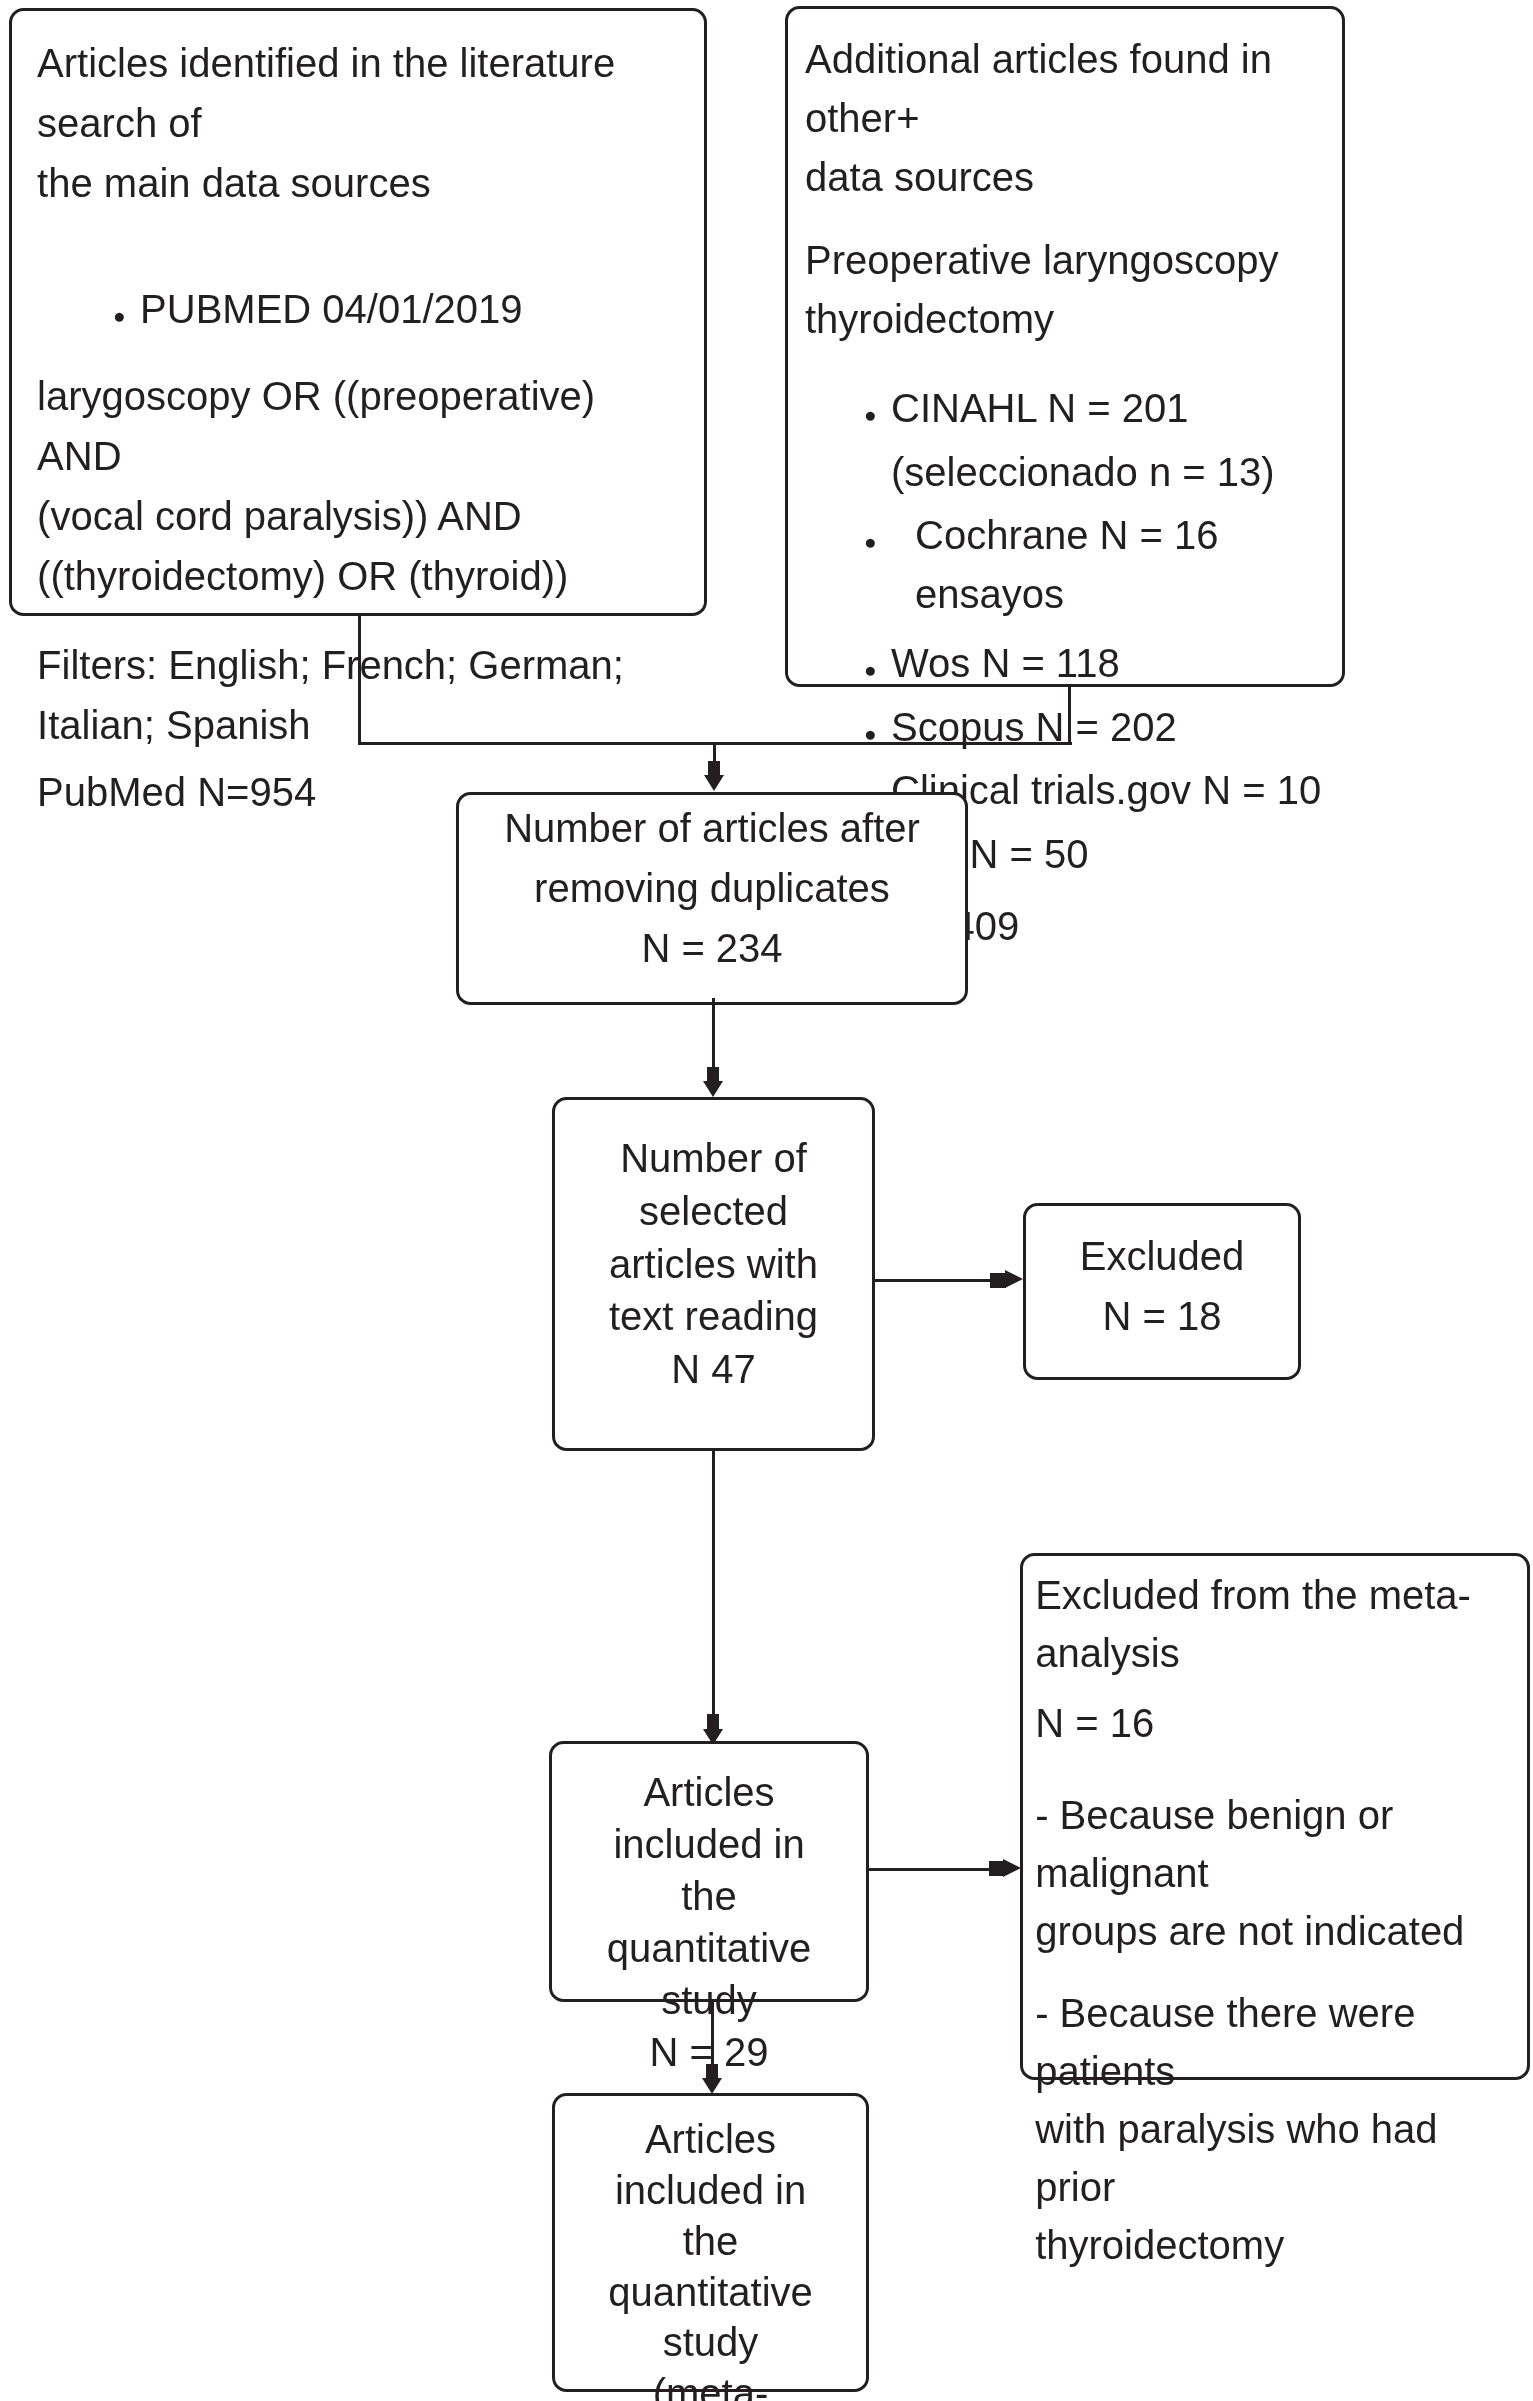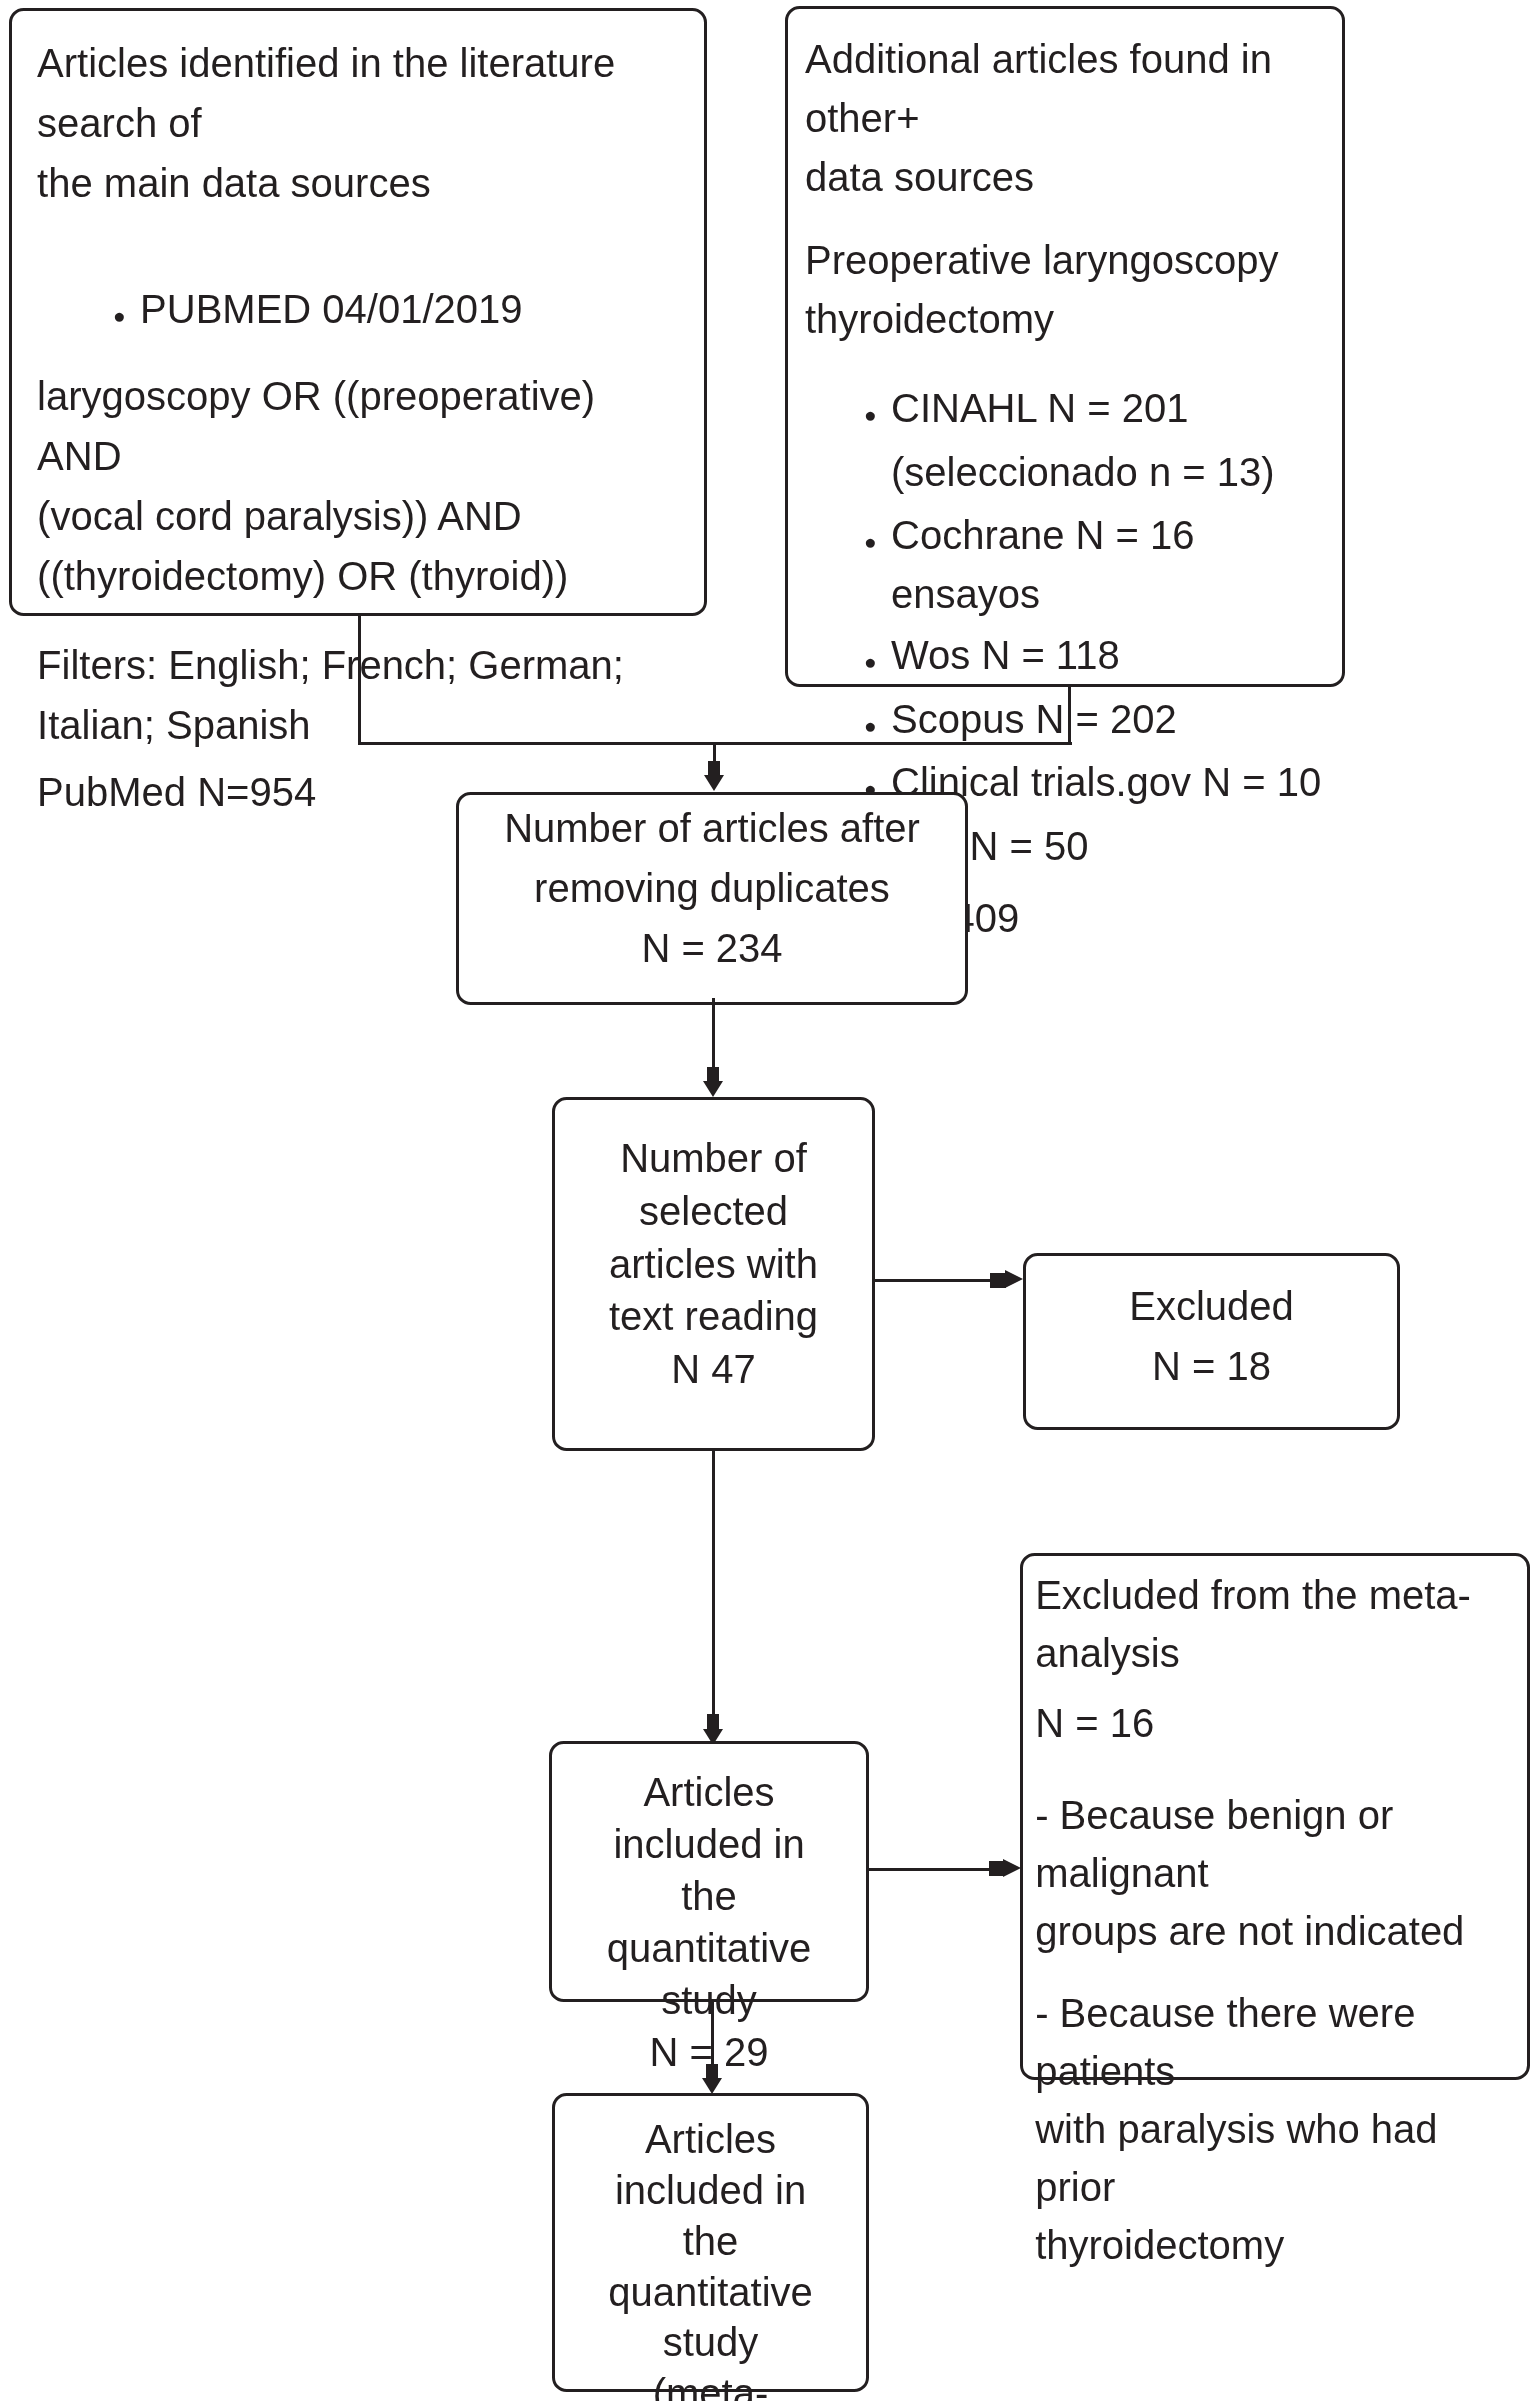--- a/index.html
+++ b/index.html
@@ -75,21 +75,21 @@
 data sources</div>
     <div class="pre" style="margin-bottom:30.5px;">Preoperative laryngoscopy
 thyroidectomy</div>
 
     <div style="margin-left:59px;">
       <div class="bullet-row" style="margin-bottom:4.9px;">
         <span class="bullet"></span>
         <span>CINAHL N = 201</span>
       </div>
       <div style="margin-left:27px;margin-bottom:4.9px;">(seleccionado n = 13)</div>
-      <div class="bullet-row" style="margin-bottom:2px;">
+      <div class="bullet-row" style="margin-bottom:10px;gap:24px;">
         <span class="bullet"></span>
         <span>Cochrane N = 16 ensayos</span>
       </div>
       <div class="bullet-row" style="margin-bottom:4.9px;">
         <span class="bullet"></span>
         <span>Wos N = 118</span>
       </div>
       <div class="bullet-row" style="margin-bottom:4.9px;">
         <span class="bullet"></span>
         <span>Scopus N = 202</span>
@@ -128,21 +128,21 @@
     <div class="pre">Number of selected
 articles with
 text reading
 N 47</div>
   </div>
 
   <div class="hline" style="left:875px;top:1279px;width:117px;height:3px;"></div>
   <div class="boost" style="left:990px;top:1273px;width:16px;height:15.2px;"></div>
   <div class="tri-right" style="left:1005px;top:1270px;"></div>
 
-  <div class="box center-box" style="left:1023px;top:1245px;width:377px;height:177px;padding-bottom:33px;">
+  <div class="box center-box" style="left:1023px;top:1195px;width:278px;height:177px;padding-bottom:33px;">
     <div class="pre">Excluded
 N = 18</div>
   </div>
 
   <div class="vline" style="left:712px;top:1451px;width:3px;height:266px;"></div>
   <div class="boost" style="left:707px;top:1714px;width:12.2px;height:16px;"></div>
   <div class="tri-down" style="left:703px;top:1729px;"></div>
 
   <div class="box top-center" style="left:549px;top:1741px;width:320px;height:261px;padding-top:22px;line-height:1.3;">
     <div class="pre">Articles included in

